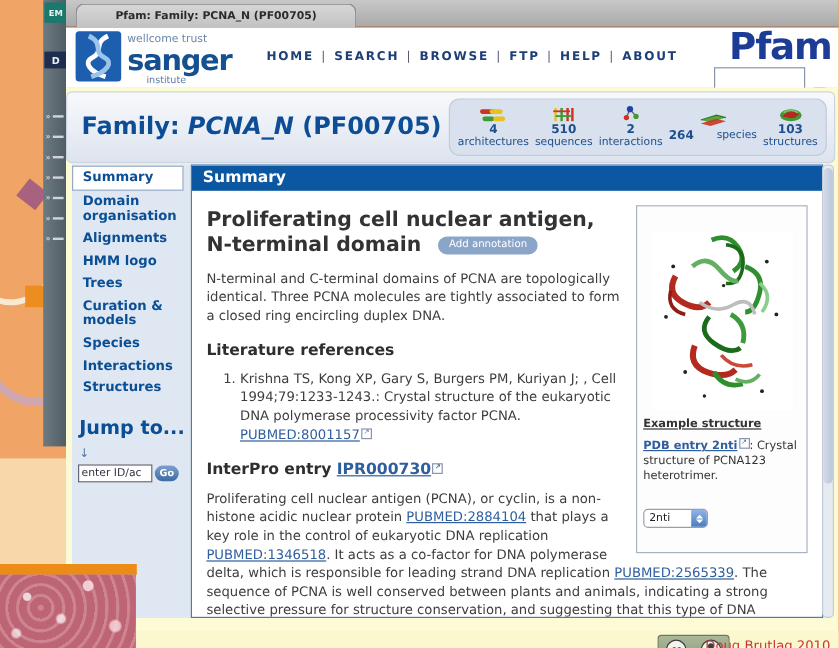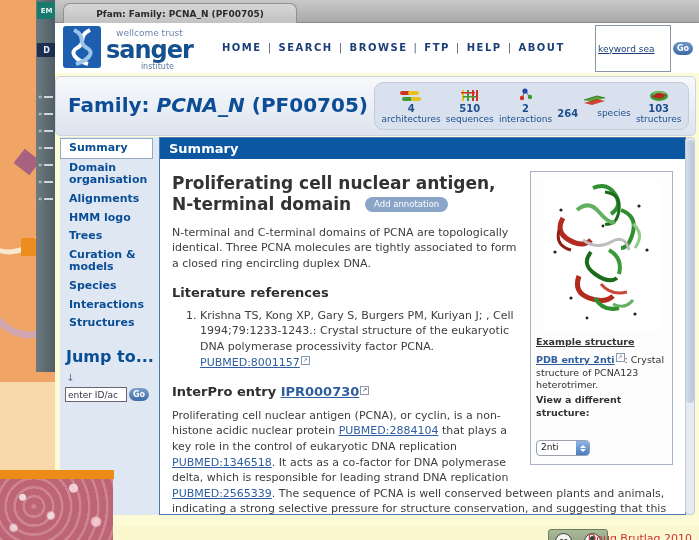--- a/index.html
+++ b/index.html
@@ -31,21 +31,21 @@
   .bgwin .bullet-row{color:#e7e7e7;font-size:7px;line-height:17px;padding-left:2px;white-space:nowrap;}
   .bgwin .bullet-row i{display:inline-block;width:9px;height:2px;background:#cfd6da;margin-left:2px;vertical-align:middle;}
 
   
   .window{position:absolute;left:55px;top:0;width:644px;height:540px;background:#f97316;z-index:3;}
   .tabbar{height:22px;background:linear-gradient(#c8c8c8,#a9a9a9);border-bottom:1px solid #8b8b8b;position:relative;}
   .tab{position:absolute;left:8px;top:3px;width:232px;height:19px;background:linear-gradient(#d6d6d6,#c2c2c2);border:1px solid #8f8f8f;border-bottom:none;border-radius:7px 7px 0 0;display:flex;align-items:center;justify-content:center;font-size:9px;font-weight:bold;color:#2b2b2b;}
 
   
   .site-header{height:50px;background:#ffffff;position:relative;border-bottom:1px solid #e4e4d8;}
-  .sanger{position:absolute;left:8px;top:3px;display:flex;text-align:center;}
+  .sanger{position:absolute;left:8px;top:3px;display:flex;}
   .sanger-box{width:38px;height:42px;background:#1d5fae;border-radius:3px;}
   .sanger-text{margin-left:5px;line-height:1;}
   .sanger-wt{font-size:9px;color:#6b86a8;margin-top:3px;}
   .sanger-name{font-size:24px;font-weight:bold;color:#15508f;letter-spacing:-1px;margin-top:0px;}
   .sanger-inst{font-size:8px;color:#5c7ba2;margin-top:1px;margin-left:16px;}
   .main-nav{position:absolute;left:167px;top:19px;font-size:10px;font-weight:bold;color:#1c3f77;letter-spacing:1.5px;white-space:nowrap;}
   .main-nav a{color:#1c3f77;text-decoration:none;}
   .main-nav .sep{color:#557;margin:0 6px;font-weight:normal;}
   .pfam-area{position:absolute;right:6px;top:1px;text-align:right;}
   .pfam-logo{font-size:31px;font-weight:800;color:#1d3c96;letter-spacing:-1px;line-height:1;}
@@ -73,21 +73,21 @@
   .jump{margin:14px 0 2px 6px;font-size:16px;font-weight:bold;color:#0a4e95;}
   .jump .arrow{font-size:10px;font-weight:normal;color:#55779c;}
   .jump-row{display:flex;align-items:center;margin-left:5px;}
   .jump-input{width:56px;height:13px;border:1px solid #667;background:#fff;font-size:9px;color:#334;padding:0 2px;font-family:"DejaVu Sans",sans-serif;}
   .jump-go{margin-left:2px;width:20px;height:13px;background:linear-gradient(#7da0cd,#3c6aa6);border-radius:8px;color:#fff;font-size:8px;font-weight:bold;display:flex;align-items:center;justify-content:center;cursor:pointer;}
 
   
   .content{flex:1;background:#ffffff;border:1px solid #4a7ab5;overflow:hidden;}
   .section-bar{background:#0b57a2;color:#fff;font-weight:bold;font-size:13px;padding:3px 9px;}
   .content-body{padding:6px 12px 10px 12px;font-size:11px;color:#3d3d3d;line-height:1.42;}
-  .struct-panel{float:right;width:131px;border:1px solid #a8b2c2;background:#fdfdfd;margin:6px 0 8px 12px;padding:8px 5px;font-size:9.5px;line-height:1.3;color:#333;}
+  .struct-panel{float:right;width:131px;border:1px solid #a8b2c2;background:#fdfdfd;margin:6px 0 8px 12px;padding:20px 5px;font-size:9.5px;line-height:1.3;color:#333;}
   .struct-panel svg{display:block;margin:0 auto;}
   .struct-cap{font-weight:bold;text-decoration:underline;margin:6px 0 5px 0;}
   .struct-view{font-weight:bold;margin-top:3px;}
   .mac-select{margin-top:21px;width:52px;height:14px;border:1px solid #98a0ac;border-radius:4px;background:#fff;display:flex;align-items:center;cursor:pointer;}
   .mac-select .val{flex:1;font-size:9px;padding-left:4px;color:#222;}
   .mac-select .stepper{width:13px;height:100%;background:linear-gradient(#8fb4e8,#4a7cc0);border-radius:0 3px 3px 0;display:flex;flex-direction:column;align-items:center;justify-content:center;gap:1px;}
   .tri-up{width:0;height:0;border-left:3px solid transparent;border-right:3px solid transparent;border-bottom:3px solid #fff;}
   .tri-down{width:0;height:0;border-left:3px solid transparent;border-right:3px solid transparent;border-top:3px solid #fff;}
 
   .h1{font-size:17px;font-weight:bold;color:#333;margin:8px 0 9px 0;line-height:1.25;}
@@ -161,20 +161,21 @@
         <div class="sanger-text">
           <div class="sanger-wt">wellcome trust</div>
           <div class="sanger-name">sanger</div>
           <div class="sanger-inst">institute</div>
         </div>
       </div>
       <div class="main-nav">
         <a>HOME</a><span class="sep">|</span><a>SEARCH</a><span class="sep">|</span><a>BROWSE</a><span class="sep">|</span><a>FTP</a><span class="sep">|</span><a>HELP</a><span class="sep">|</span><a>ABOUT</a>
       </div>
       <div class="pfam-area">
+        <div class="pfam-logo">Pfam</div>
         <div class="kw-row">
           <input class="kw-input" value="keyword sea" style="">
           <div class="go-pill">Go</div>
         </div>
       </div>
     </div>
 
     <div class="page">
 
       <div class="family-band">
@@ -299,21 +300,20 @@
                   <circle cx="104" cy="70" r="1.6" fill="#222"></circle>
                 <circle cx="28" cy="118" r="1.6" fill="#222"></circle>
                   <circle cx="92" cy="134" r="1.6" fill="#222"></circle>
                 <circle cx="60" cy="46" r="1.4" fill="#222"></circle>
                   <circle cx="44" cy="138" r="1.4" fill="#222"></circle>
               </svg>
               <div class="struct-cap">Example structure</div>
               <div>
                 <a class="bold-link">PDB entry 2nti</a><span class="ext">↗</span><span>: Crystal structure of PCNA123 heterotrimer.</span>
               </div>
-              <div class="struct-view">View a different structure:</div>
               <div class="mac-select">
                 <span class="val">2nti</span>
                 <span class="stepper">
                     <span class="tri-up"></span>
                     <span class="tri-down"></span>
                   </span>
               </div>
             </div>
 
             <div class="h1">

